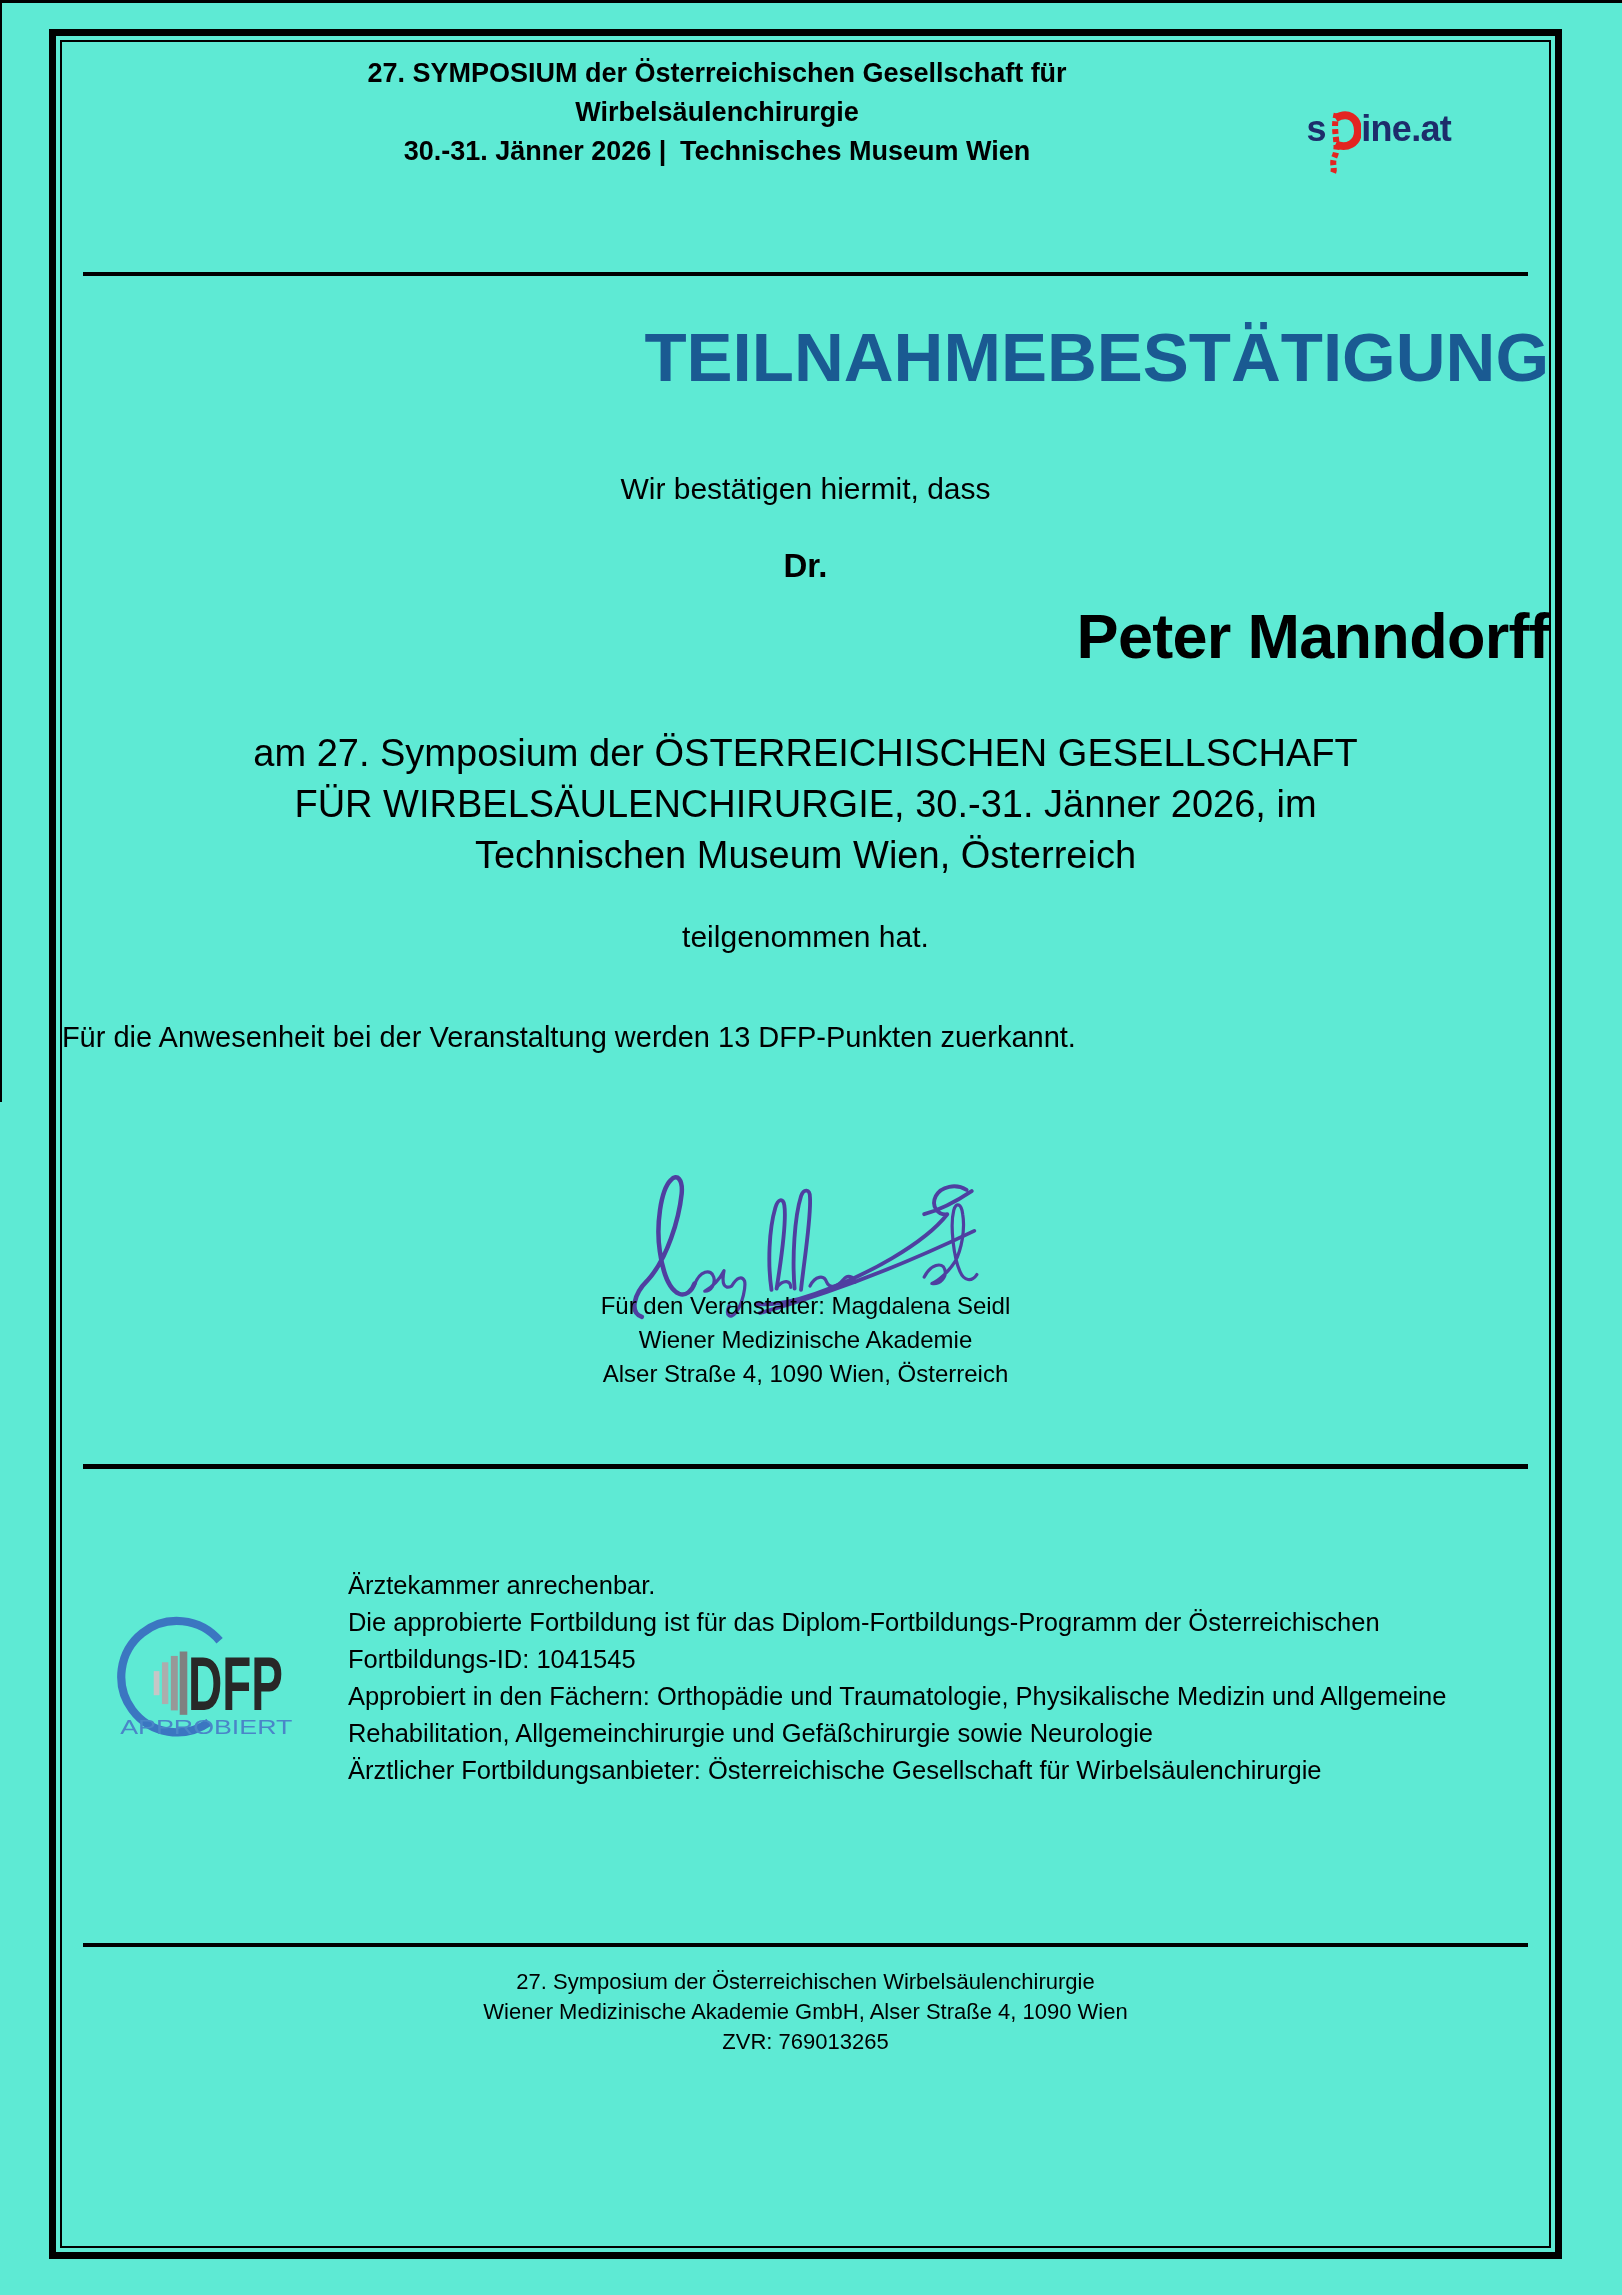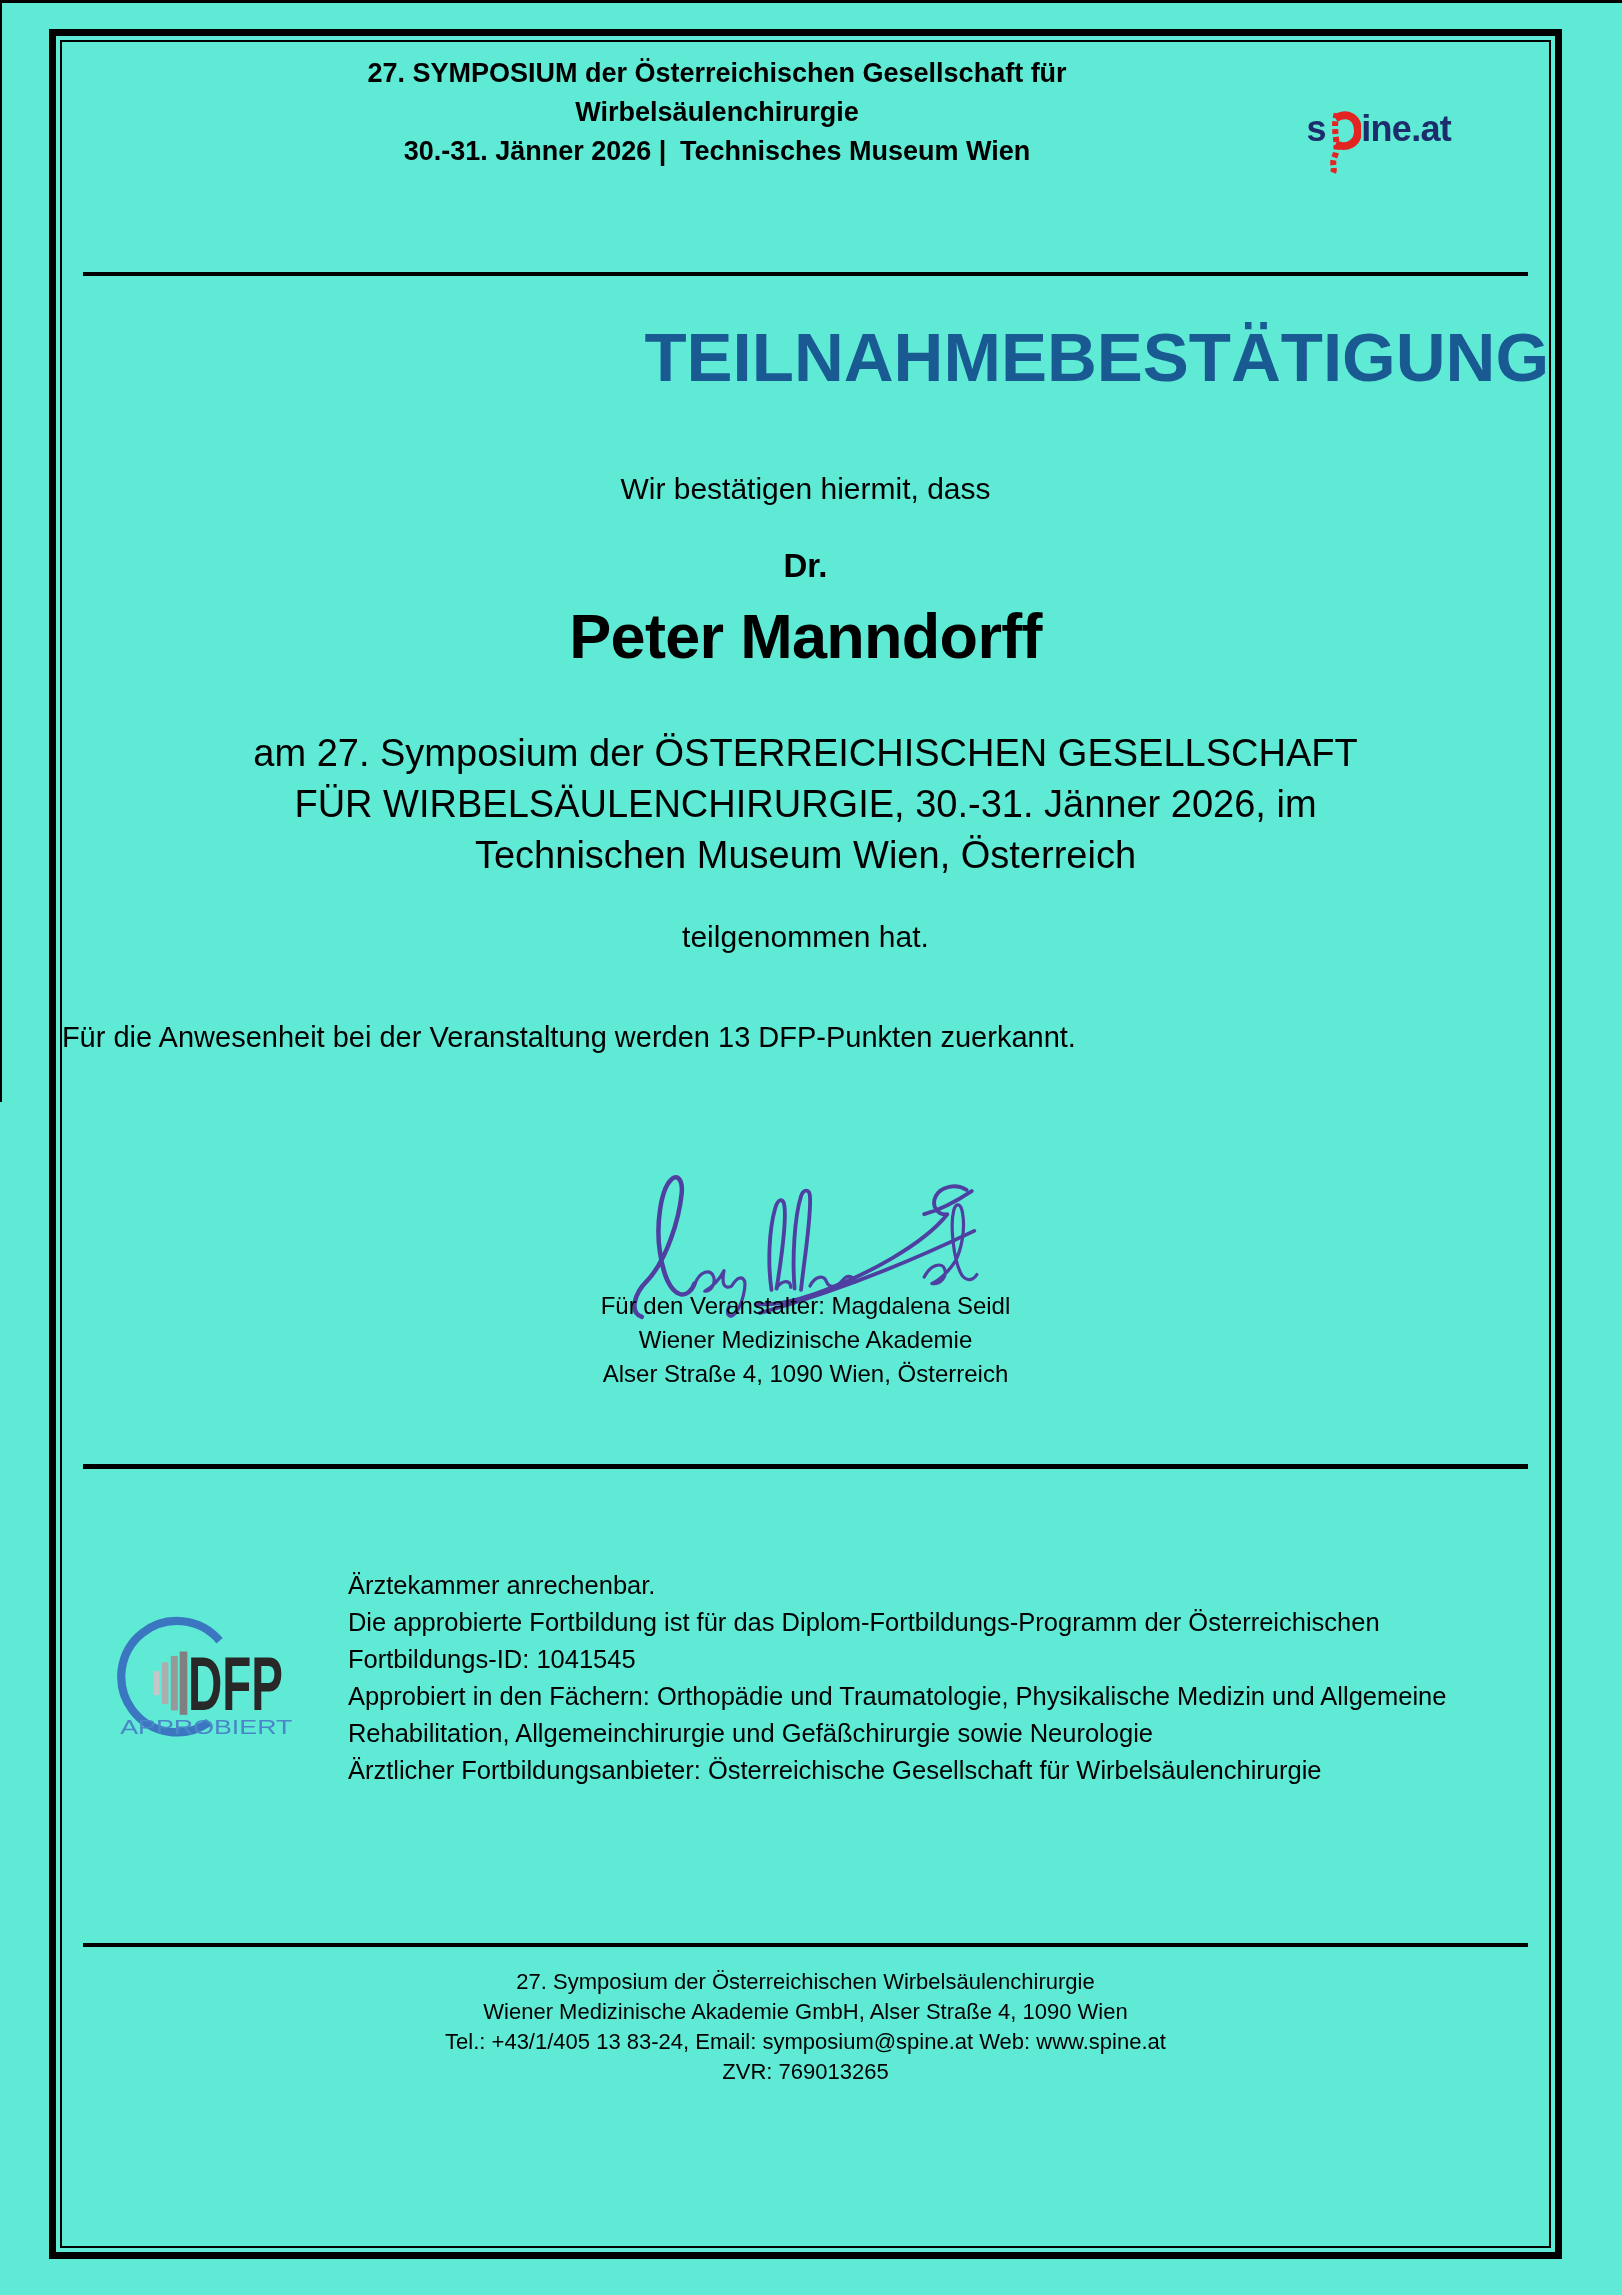--- a/index.html
+++ b/index.html
@@ -52,21 +52,21 @@
 
   .cert-title{
     margin:39px 0 0 0;
     text-align:right;
     font-size:69px;font-weight:bold;letter-spacing:0px;
     color:#1a5a92;
     line-height:1.25;
   }
   .intro{margin-top:65px;text-align:center;font-size:30px;line-height:1.45;}
   .degree{margin-top:32px;text-align:center;font-size:33px;font-weight:bold;line-height:1.45;}
-  .name{margin-top:2.6px;text-align:center;font-size:63px;font-weight:bold;letter-spacing:-0.7px;line-height:1.4;}
+  .name{margin-top:2.6px;text-align:right;font-size:63px;font-weight:bold;letter-spacing:-0.7px;line-height:1.4;}
   .event{margin-top:47px;text-align:center;font-size:38px;line-height:51px;}
   .participation{margin-top:34px;text-align:center;font-size:30px;line-height:1.45;}
   .points-note{margin-top:58px;font-size:29px;line-height:1.45;}
 
   .signature-block{margin-top:110px;text-align:center;}
   .signature-svg{display:block;margin:0 auto;width:373px;height:154px;}
   .signature-caption{margin-top:-33px;text-align:center;font-size:24px;line-height:34px;position:relative;}
 
   .dfp-section{
     display:flex;align-items:flex-start;
@@ -161,21 +161,20 @@
         <div>Rehabilitation, Allgemeinchirurgie und Gefäßchirurgie sowie Neurologie</div>
         <div>Ärztlicher Fortbildungsanbieter: Österreichische Gesellschaft für Wirbelsäulenchirurgie</div>
       </div>
     </div>
 
     <div class="rule rule-3"></div>
 
     <div class="footer">
       <div>27. Symposium der Österreichischen Wirbelsäulenchirurgie</div>
       <div>Wiener Medizinische Akademie GmbH, Alser Straße 4, 1090 Wien</div>
-      <div>Tel.: +43/1/405 13 83-24, Email: symposium@spine.at Web: www.spine.at</div>
       <div>ZVR: 769013265</div>
     </div>
 
   </div>
   </div>
   </div>
 </div>
 
 
 </body></html>

